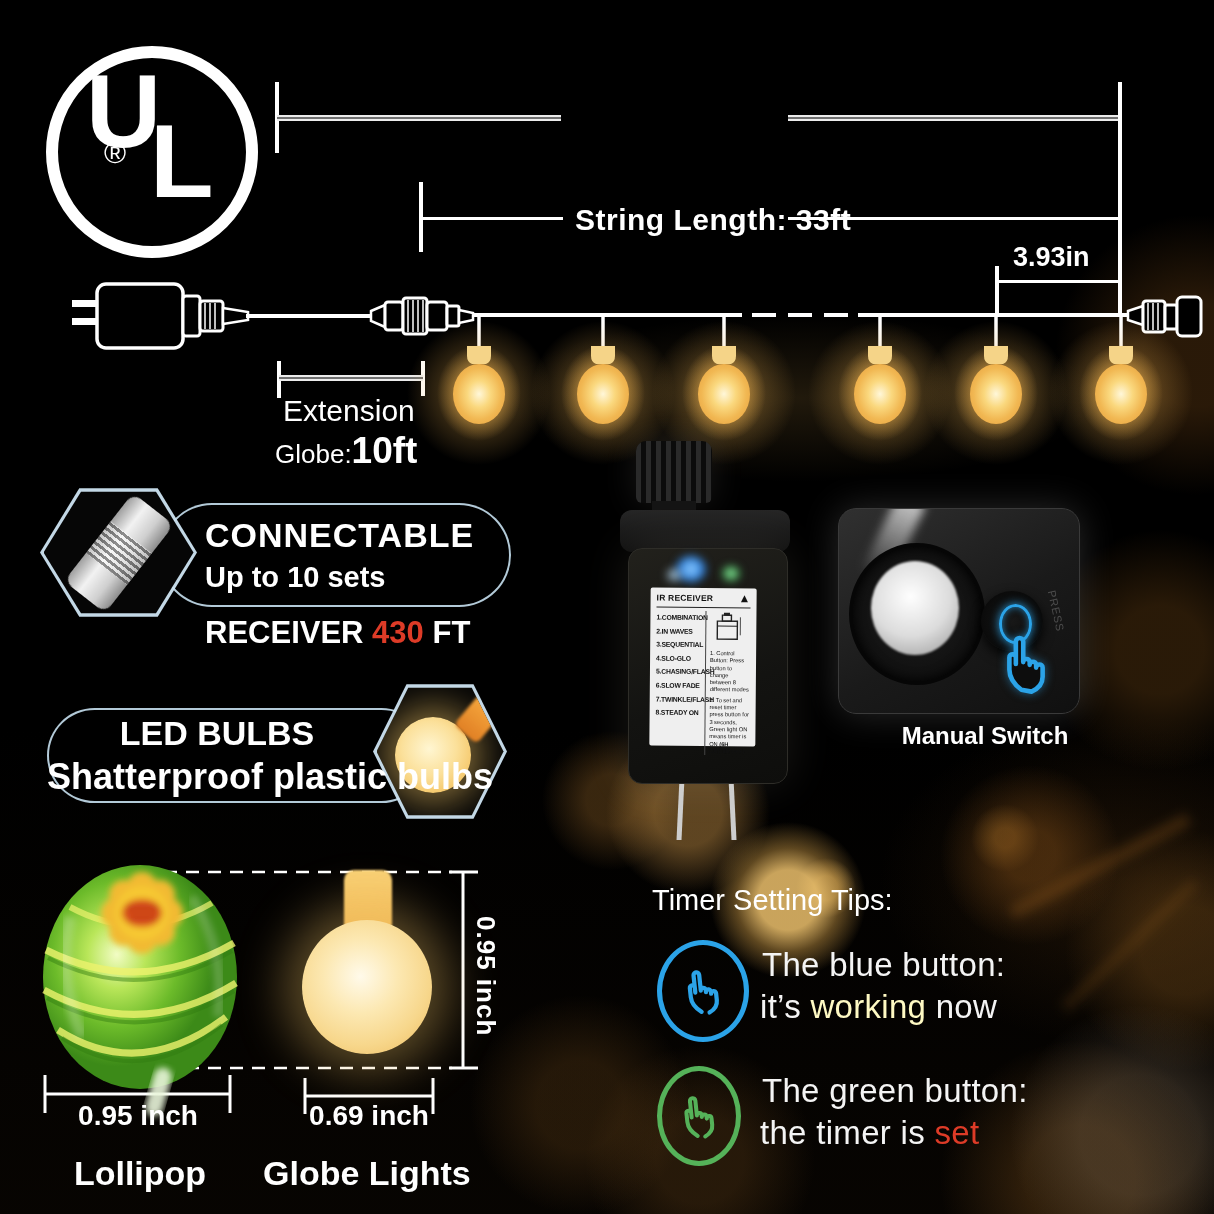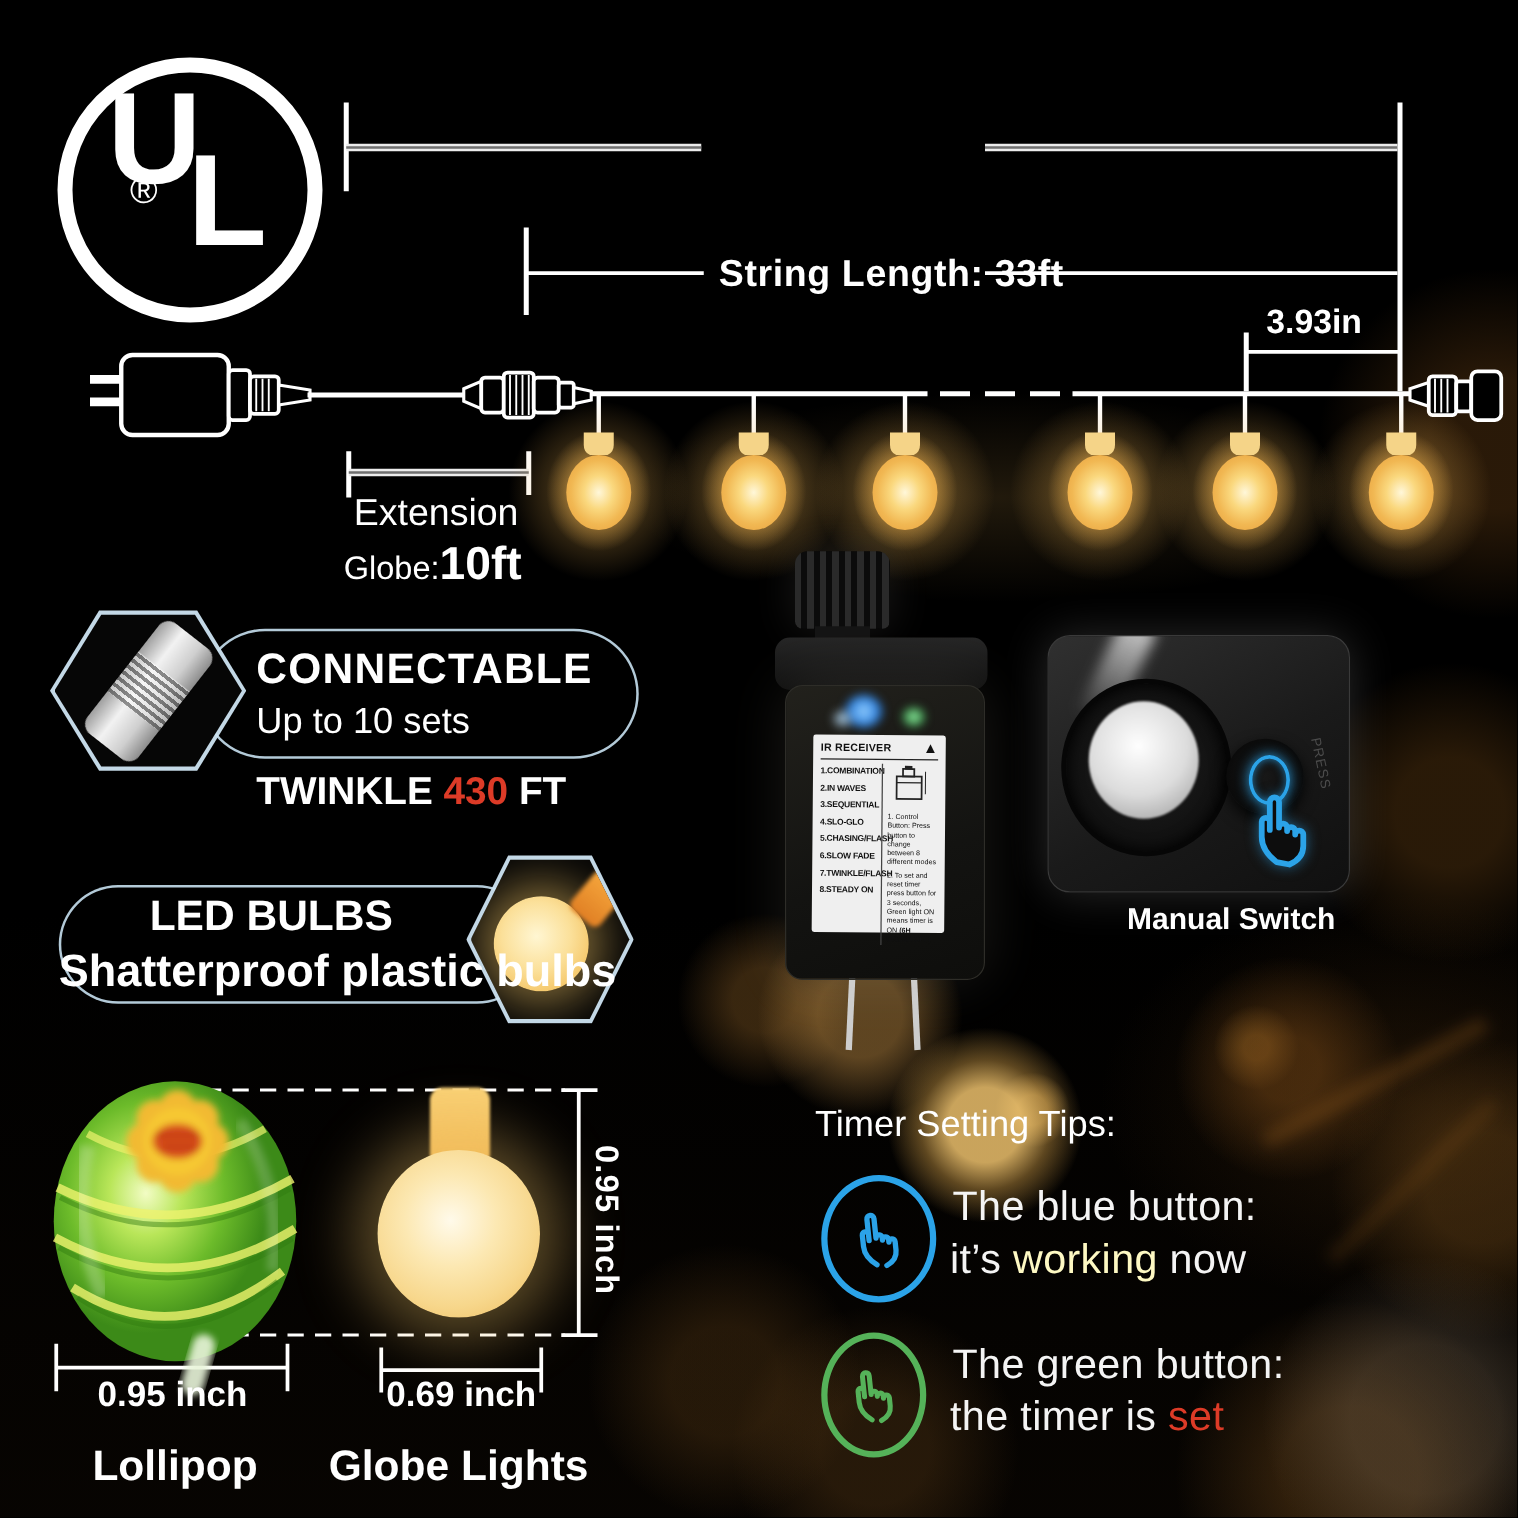--- a/index.html
+++ b/index.html
@@ -316,22 +316,22 @@
   <div class="txt" style="left:275px;top:430px;z-index:4;font-size:26px;font-weight:500;"><span>Globe:</span><span style="font-size:37px;font-weight:700;">10ft</span></div>
 
   <div class="pill" style="left:160px;top:503px;width:347px;height:100px;border-radius:52px;"></div>
   <div class="hexwrap" style="left:40px;top:487px;width:157px;height:131px;">
     <div class="hexin">
         <div class="conn-photo"></div>
         <div class="conn-ribs"></div>
       </div>
   </div>
   <div class="txt" style="left:205px;top:516px;font-size:34px;font-weight:700;letter-spacing:1px;z-index:4;">CONNECTABLE</div>
-  <div class="txt" style="left:205px;top:561px;font-size:29px;font-weight:400;z-index:4;">Up to 10 sets</div>
-  <div class="txt" style="left:205px;top:615px;font-size:31px;font-weight:700;z-index:4;"><span>TWINKLE </span><span style="color:#dd3b27;">430</span><span> FT</span></div>
+  <div class="txt" style="left:205px;top:561px;font-size:29px;font-weight:700;z-index:4;">Up to 10 sets</div>
+  <div class="txt" style="left:205px;top:615px;font-size:31px;font-weight:700;z-index:4;"><span>RECEIVER </span><span style="color:#dd3b27;">430</span><span> FT</span></div>
 
   <div class="pill" style="left:47px;top:708px;width:378px;height:91px;border-radius:48px;"></div>
   <div class="hexwrap" style="left:373px;top:683px;width:134px;height:137px;">
     <div class="hexin">
         <div class="hex-bulb"></div>
         <div class="hex-cap"></div>
       </div>
   </div>
   <div class="txt" style="left:47px;top:714px;width:340px;text-align:center;font-size:34px;font-weight:700;z-index:4;">LED BULBS</div>
   <div class="txt" style="left:47px;top:756px;width:352px;text-align:center;font-size:36px;font-weight:600;z-index:4;">Shatterproof plastic bulbs</div>

